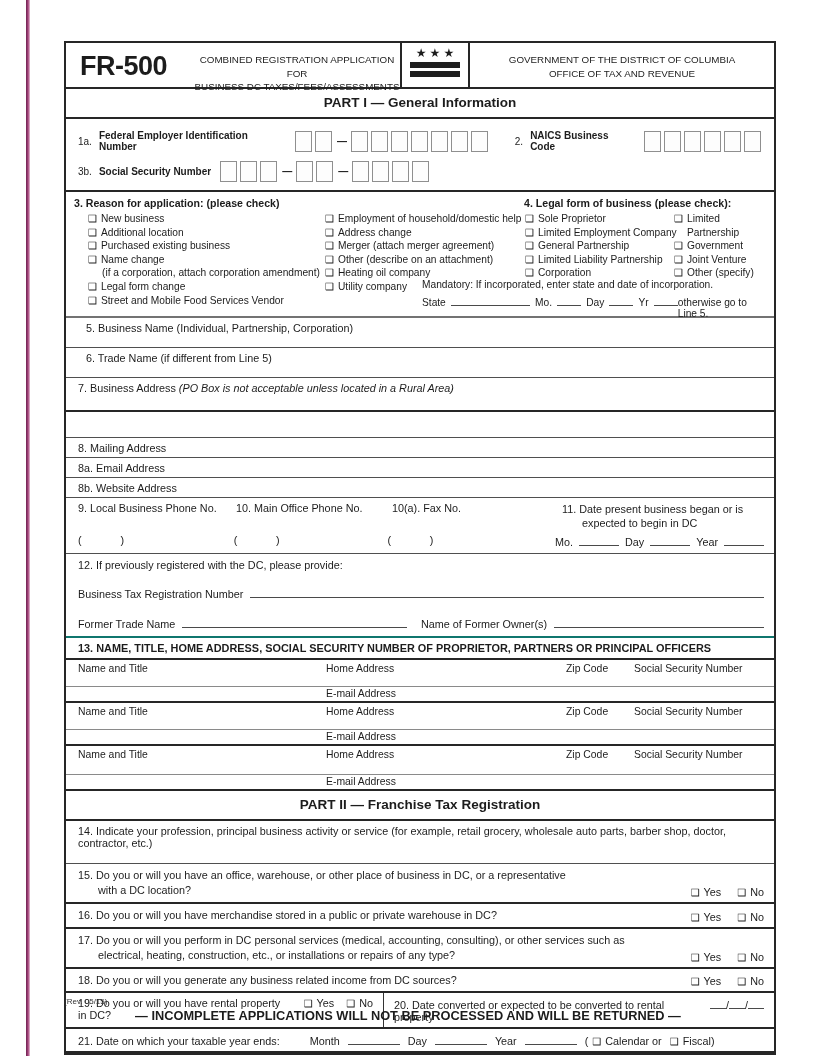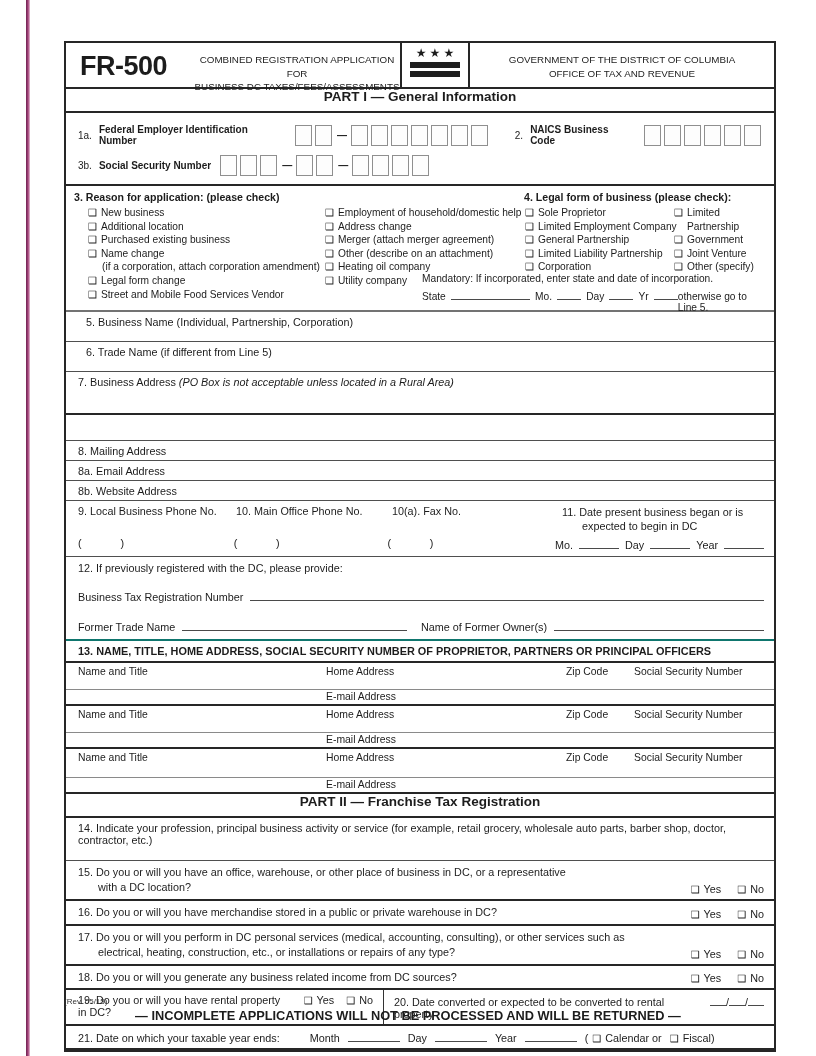--- a/index.html
+++ b/index.html
@@ -22,21 +22,21 @@
   
   .header-row { display: flex; border-bottom: 2px solid #262626; height: 46px; }
   .fr500 { width: 128px; font-size: 27px; font-weight: bold; padding: 8px 0 0 14px; letter-spacing: -0.5px; }
   .center-title { width: 206px; text-align: center; font-size: 9.8px; padding-top: 10px; line-height: 1.4; }
   .flag-cell { width: 70px; border-left: 2px solid #262626; border-right: 2px solid #262626;
     display: flex; flex-direction: column; align-items: center; padding-top: 4px; }
   .flag-stars { font-size: 12px; letter-spacing: 3px; line-height: 1; text-indent: 3px; }
   .flag-bar { width: 50px; height: 6px; background: #1e1e1e; margin-top: 3px; }
   .right-title { flex: 1; text-align: center; font-size: 9.8px; padding-top: 10px; line-height: 1.4; }
   
-  .banner { text-align: center; font-weight: bold; font-size: 13.5px; padding: 0 0 7px; border-bottom: 2px solid #262626; }
+  .banner { text-align: center; font-weight: bold; font-size: 13.5px; padding: 6px 0 7px; border-bottom: 2px solid #262626; }
   
   .sec1 { padding: 11px 10px 6px 12px; border-bottom: 2px solid #262626; font-size: 10px; }
   .idrow { display: flex; align-items: center; margin-bottom: 9px; }
   .cellbox { width: 17px; height: 21px; border: 1px solid #8f8f8f; background: #fdfdfd; margin-right: 3px; flex: none; }
   .dash { margin: 0 4px 0 2px; font-weight: bold; }
   .numlbl { margin-right: 7px; }
   b.lbl { font-weight: bold; margin-right: 9px; }
   
   .sec34 { position: relative; height: 126px; border-bottom: 2px solid #737373; font-size: 10.2px; }
   .h34 { font-weight: bold; font-size: 10.6px; position: absolute; }
@@ -278,21 +278,21 @@
       <span>Day</span>
       <span class="uline" style="width:28px"></span>
       <span>Yr</span>
       <span class="uline" style="width:28px;margin-right:0"></span>
       <span>otherwise go to Line 5.</span>
     </div>
   </div>
 
   <div class="row sp28 bb1"><span>5.  Business Name (Individual, Partnership, Corporation)</span></div>
   <div class="row sp28 bb1"><span>6.  Trade Name (if different from Line 5)</span></div>
-  <div class="row bb2" style="padding-bottom:25px">
+  <div class="row bb2" style="padding-bottom:16px">
     <span>7.  Business Address </span><span class="ital">(PO Box is not acceptable unless located in a Rural Area)</span>
   </div>
   <div class="blank bb1"></div>
 
   <div class="row bb1"><span>8.  Mailing Address</span></div>
   <div class="row bb1"><span>8a. Email Address</span></div>
   <div class="row bb1"><span>8b. Website Address</span></div>
 
   <div class="sec911 bb1">
     <div class="cols911">

